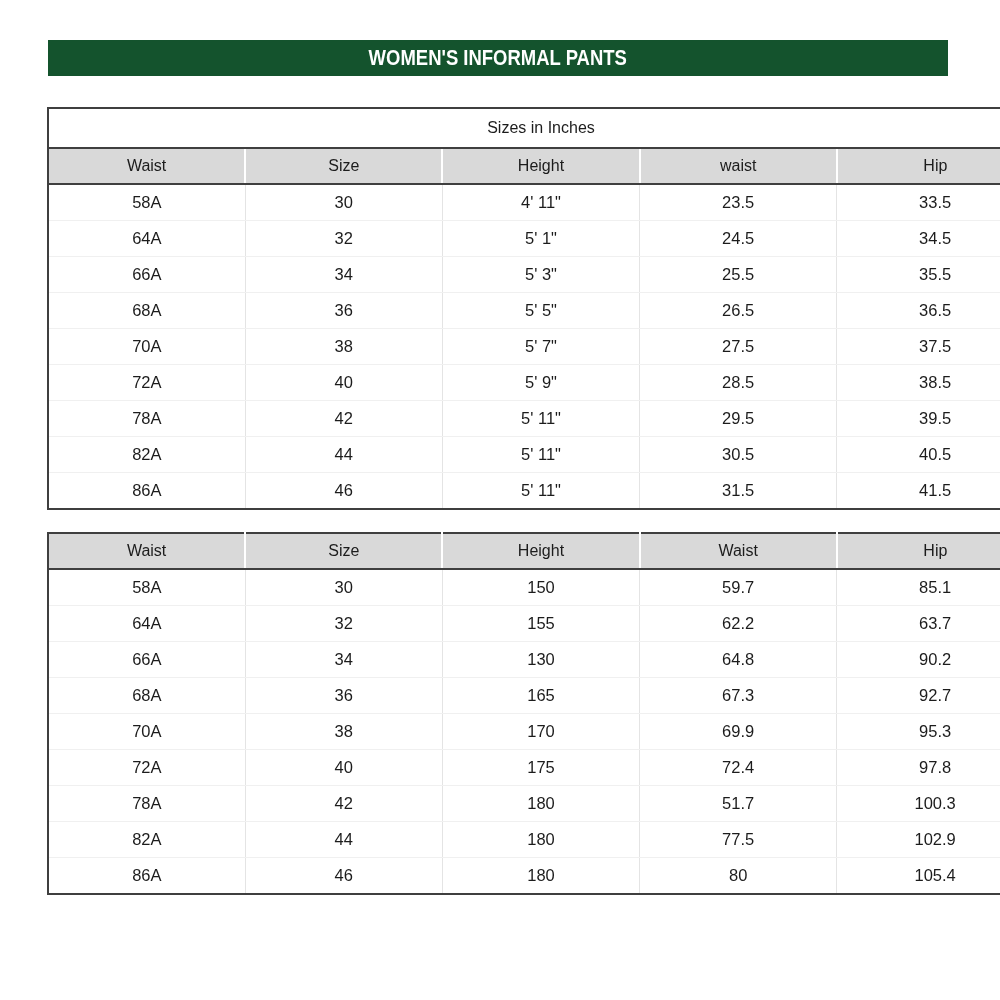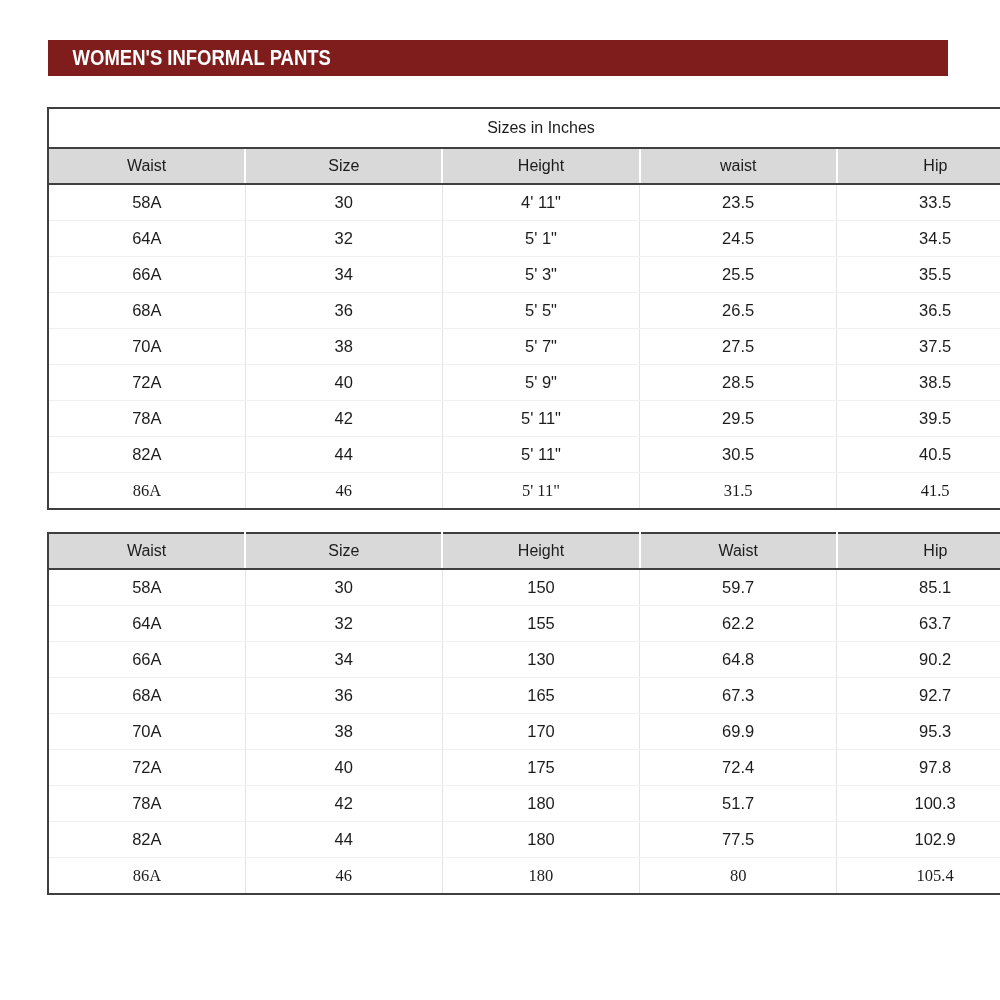--- a/index.html
+++ b/index.html
@@ -16,23 +16,24 @@
     overflow: hidden;
   }
 
   
   .banner {
     position: absolute;
     left: 48px;
     top: 40px;
     width: 900px;
     height: 36px;
-    background: #7f1d1d;
+    background: #14532d;
     display: flex;
     align-items: center;
+    justify-content: center;
   }
   .banner .banner-text {
     color: #ffffff;
     font-size: 22px;
     font-weight: bold;
     letter-spacing: 0px;
     transform: scaleX(0.84);
     white-space: nowrap;
   }
 
@@ -74,21 +75,21 @@
   .size-table tr.header-row td:first-child { border-left: none; }
 
   .size-table tbody td {
     height: 33px;
     font-size: 16.5px;
     background: #ffffff;
     border-left: 1px solid #e4e4e4;
     border-bottom: 1px solid #f0f0f0;
   }
   .size-table tbody td:first-child { border-left: none; margin-left: 36px; }
-  .size-table tbody tr:last-child td { border-bottom: none; font-family: Liberation Serif, serif; }
+  .size-table tbody tr:last-child td { border-bottom: none; }
 </style>
 </head>
 <body>
 
 <div class="page">
 
   <div class="banner">
     <span class="banner-text">WOMEN'S INFORMAL PANTS</span>
   </div>
 

